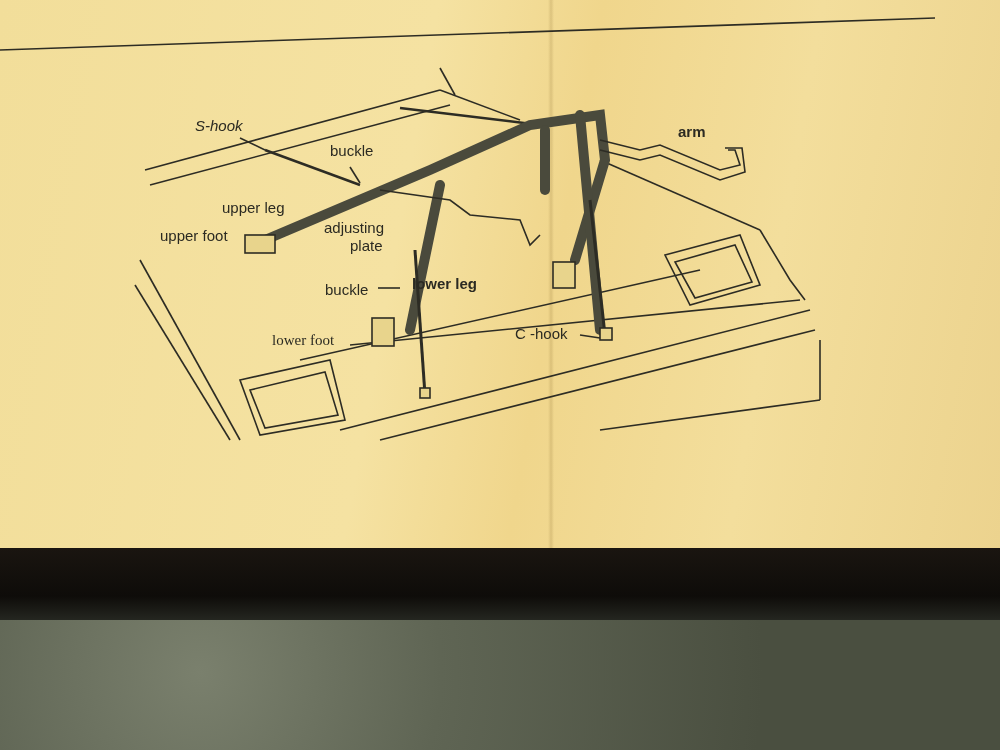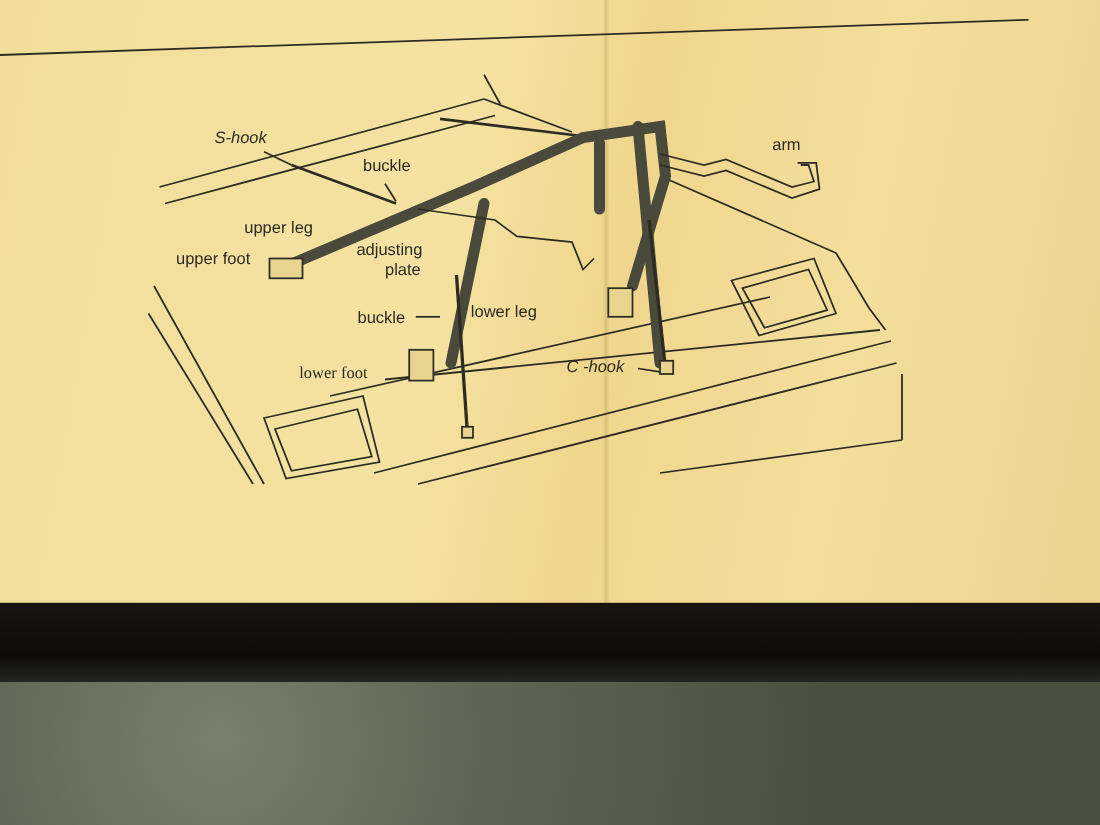--- a/index.html
+++ b/index.html
@@ -77,16 +77,16 @@
   </g>
 </svg>
 
 <span class="label" style="left:195px;top:118px;font-style:italic;">S-hook</span>
 <span class="label" style="left:330px;top:143px;">buckle</span>
 <span class="label" style="left:210px;top:200px;margin-left:12px;">upper leg</span>
 <span class="label" style="left:160px;top:228px;">upper foot</span>
 <span class="label" style="left:324px;top:220px;">adjusting</span>
 <span class="label" style="left:350px;top:238px;">plate</span>
 <span class="label" style="left:325px;top:282px;">buckle</span>
-<span class="label" style="left:428px;top:276px;">lower leg</span>
+<span class="label" style="left:412px;top:276px;font-weight:bold;">lower leg</span>
 <span class="label" style="left:272px;top:332px;font-family:Liberation Serif, serif;">lower foot</span>
-<span class="label" style="left:515px;top:326px;font-style:italic;">C -hook</span>
-<span class="label" style="left:702px;top:124px;">arm</span>
+<span class="label" style="left:515px;top:326px;">C -hook</span>
+<span class="label" style="left:678px;top:124px;font-weight:bold;">arm</span>
 
 </body></html>

